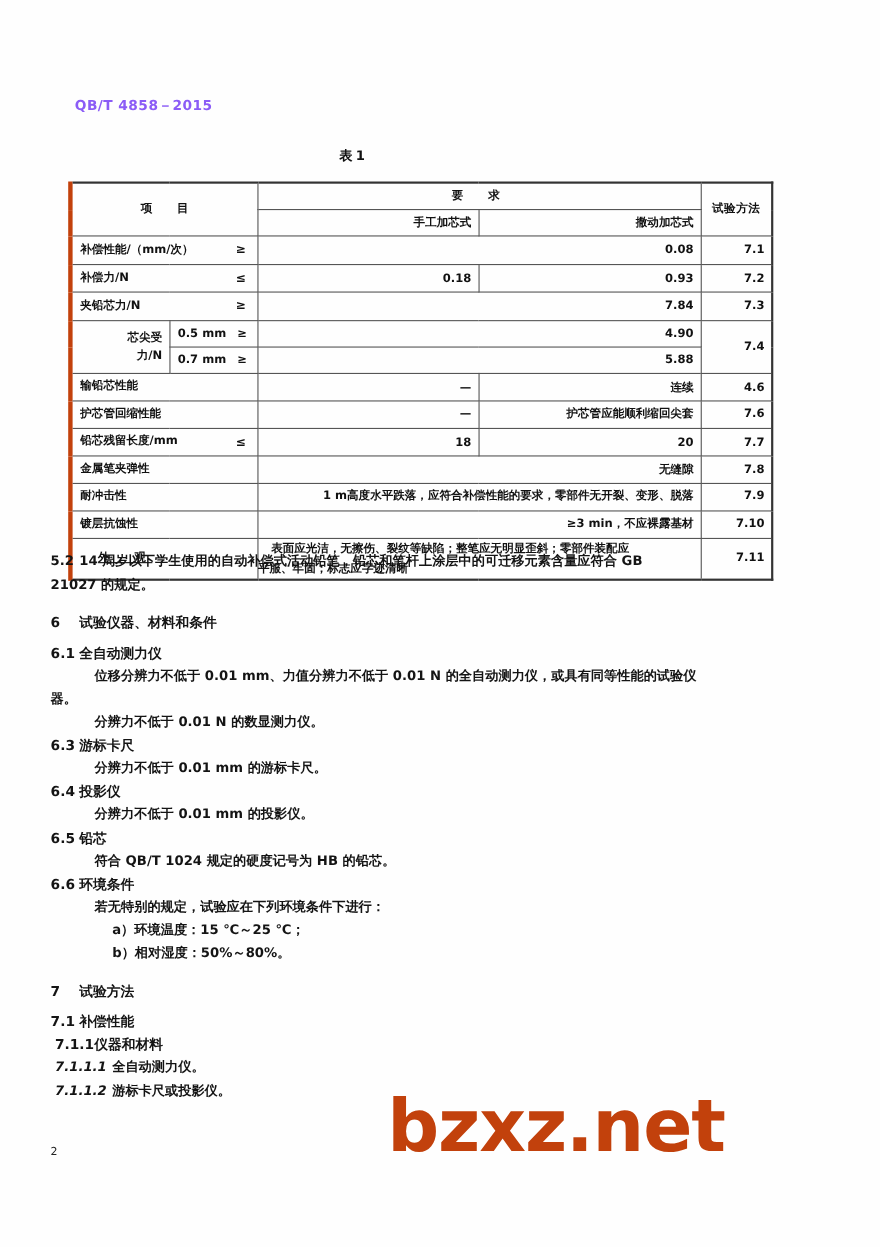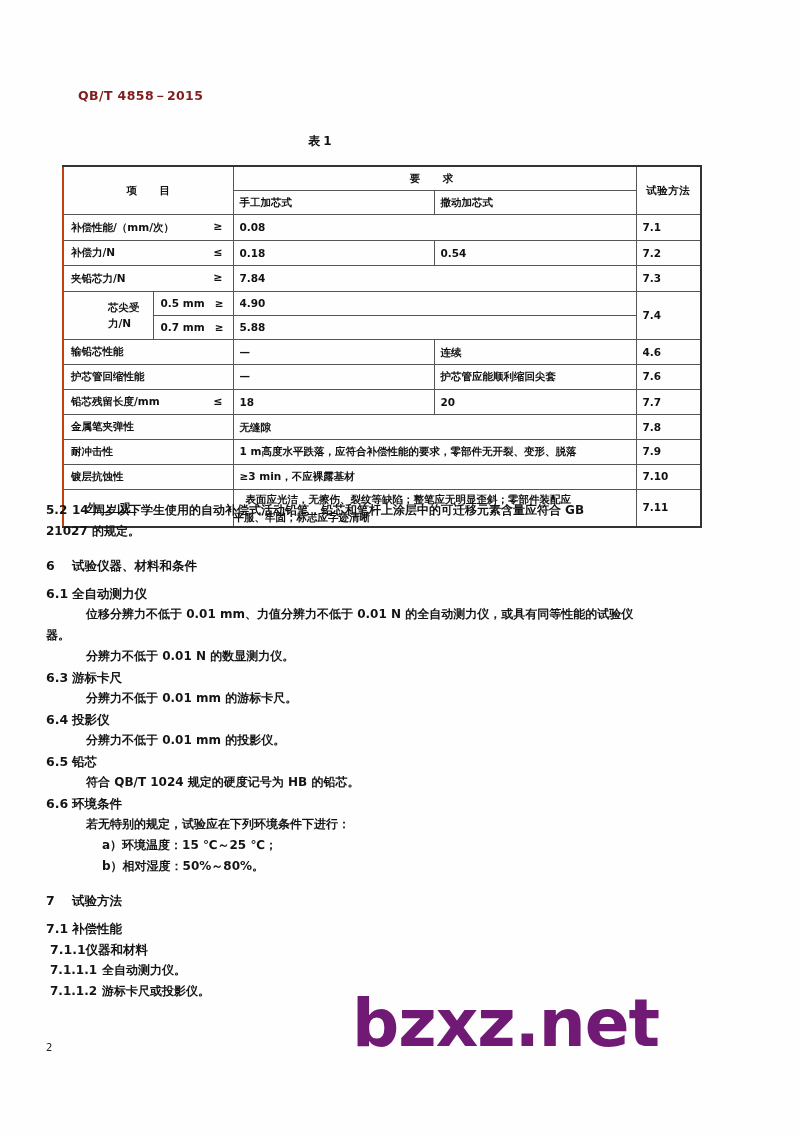--- a/index.html
+++ b/index.html
@@ -24,36 +24,36 @@
   }
 
   
   .watermark {
     position: absolute;
     left: 352px;
     top: 985px;
     font-size: 66px;
     font-weight: bold;
     letter-spacing: -1px;
-    color: #701a75;
+    color: #c2410c;
     font-family: "DejaVu Sans", "Liberation Sans", sans-serif;
     user-select: none;
     pointer-events: none;
     z-index: 0;
   }
 
   
   .doc-header {
     position: absolute;
-    left: 78px;
+    left: 68px;
     top: 88px;
     font-size: 12.5px;
     font-weight: bold;
     letter-spacing: 0.4px;
-    color: #7f1d1d;
+    color: #8b5cf6;
   }
 
   
   .table-caption {
     position: absolute;
     left: 0;
     top: 133px;
     width: 640px;
     text-align: center;
     font-size: 12px;
@@ -79,30 +79,30 @@
   }
   table.spec td, table.spec th {
     border: 1px solid #555;
     padding: 0;
     vertical-align: middle;
     font-weight: bold;
     background: transparent;
   }
   table.spec .outer-top { border-top: 2px solid #333; }
   table.spec .outer-bot { border-bottom: 2px solid #333; }
-  table.spec .outer-left { border-left: 2px solid #c2410c; }
+  table.spec .outer-left { border-left: 4px solid #c2410c; }
   table.spec .outer-right { border-right: 2px solid #333; }
 
   .cell {
     display: block;
     padding: 4px 6px;
     line-height: 1.45;
   }
-  .c-center { text-align: left; }
-  .c-left { text-align: left; padding-left: 44px; }
+  .c-center { text-align: right; }
+  .c-left { text-align: right; padding-left: 44px; }
 
   .hdr-item { text-align: center; letter-spacing: 6px; padding-right: 0; }
   .hdr-req  { text-align: center; letter-spacing: 6px; }
   .hdr-meth { text-align: center; letter-spacing: 0.5px; }
 
   
   .item-row {
     display: flex;
     align-items: center;
     justify-content: space-between;
@@ -131,21 +131,21 @@
     font-weight: bold;
   }
   .sec-title { font-size: 12.5px; font-weight: bold; }
   .ind-40 { padding-left: 40px; }
   .ind-56 { padding-left: 56px; }
   .gap-s { height: 7px; }
   .gap-m { height: 13px; }
 
   .numlbl { display: inline-block; min-width: 26px; }
   .numlbl-w { display: inline-block; min-width: 34px; }
-  .numlbl-x { display: inline-block; min-width: 52px; }
+  .numlbl-x { display: inline-block; min-width: 52px; font-style: italic; }
 
   .page-num {
     position: absolute;
     left: 46px;
     top: 1042px;
     font-size: 10px;
     color: #222;
   }
 </style>
 </head>
@@ -212,21 +212,21 @@
           <td class="outer-left" colspan="2">
             <span class="item-row">
               <span class="lbl">补偿力/N</span>
               <span class="sym">≤</span>
             </span>
           </td>
           <td>
             <span class="cell c-center">0.18</span>
           </td>
           <td>
-            <span class="cell c-center">0.54</span>
+            <span class="cell c-center">0.93</span>
           </td>
           <td class="outer-right">
             <span class="cell c-center">7.2</span>
           </td>
         </tr>
 
         <tr>
           <td class="outer-left" colspan="2">
             <span class="item-row">
               <span class="lbl">夹铅芯力/N</span>

